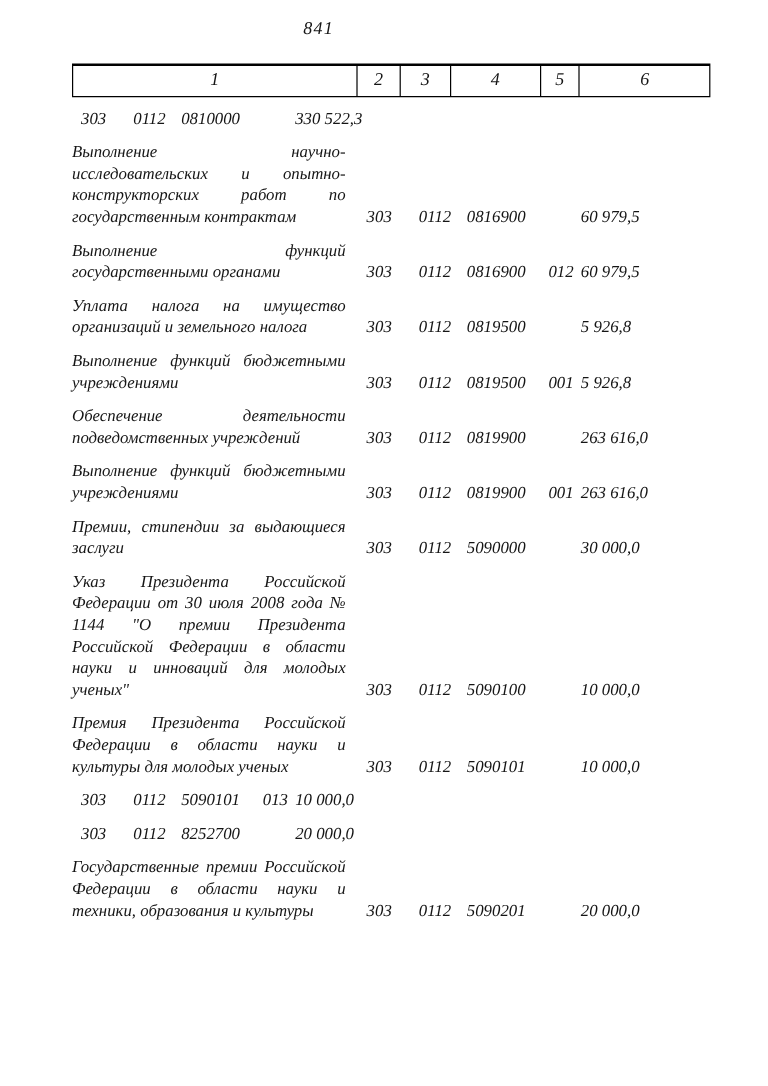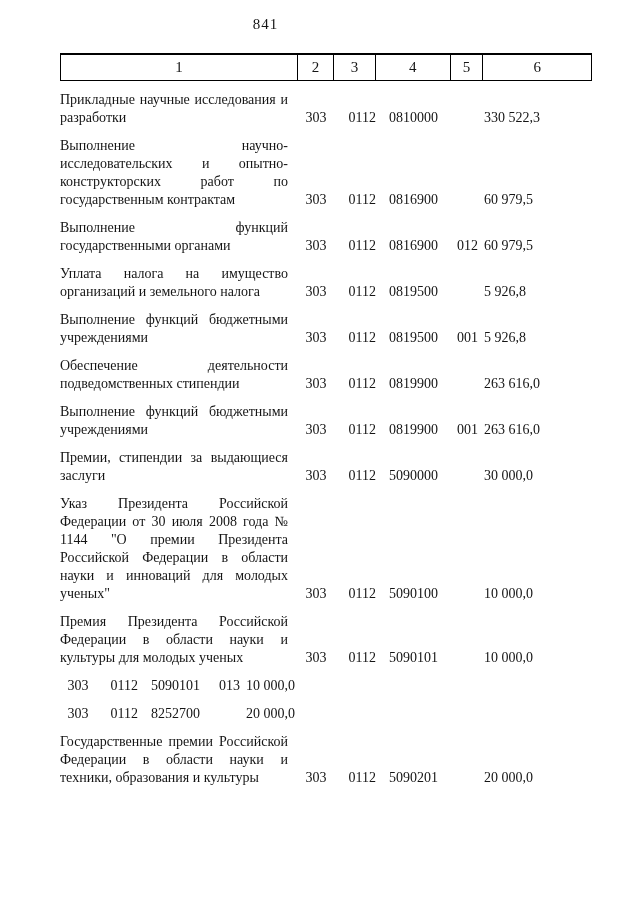--- a/index.html
+++ b/index.html
@@ -9,20 +9,21 @@
     background: #ffffff;
     color: #151515;
     font-family: "Liberation Serif", "DejaVu Serif", serif;
     overflow: hidden;
   }
   .page {
     width: 531px;
     height: 905px;
     box-sizing: border-box;
     padding-top: 16px;
+    font-style: italic;
   }
   .page-number {
     text-align: center;
     font-size: 15px;
     letter-spacing: 1px;
     margin-bottom: 20px;
   }
   .doc-table {
     margin-left: 60px;
     width: 532px;
@@ -67,21 +68,20 @@
     <div class="header-row">
       <div class="cell c1">1</div>
       <div class="cell c2">2</div>
       <div class="cell c3">3</div>
       <div class="cell c4">4</div>
       <div class="cell c5">5</div>
       <div class="cell c6">6</div>
     </div>
     <div id="table-body">
         <div class="row">
-          <div class="cell c1">Прикладные научные исследования и разработки</div>
           <div class="cell c2">303</div>
           <div class="cell c3">0112</div>
           <div class="cell c4">0810000</div>
           <div class="cell c5"></div>
           <div class="cell c6">330 522,3</div>
         </div>
         <div class="row">
           <div class="cell c1">Выполнение научно-исследовательских и опытно-конструкторских работ по государственным контрактам</div>
           <div class="cell c2">303</div>
           <div class="cell c3">0112</div>
@@ -107,21 +107,21 @@
         </div>
         <div class="row">
           <div class="cell c1">Выполнение функций бюджетными учреждениями</div>
           <div class="cell c2">303</div>
           <div class="cell c3">0112</div>
           <div class="cell c4">0819500</div>
           <div class="cell c5">001</div>
           <div class="cell c6">5 926,8</div>
         </div>
         <div class="row">
-          <div class="cell c1">Обеспечение деятельности подведомственных стипендии</div>
+          <div class="cell c1">Обеспечение деятельности подведомственных учреждений</div>
           <div class="cell c2">303</div>
           <div class="cell c3">0112</div>
           <div class="cell c4">0819900</div>
           <div class="cell c5"></div>
           <div class="cell c6">263 616,0</div>
         </div>
         <div class="row">
           <div class="cell c1">Выполнение функций бюджетными учреждениями</div>
           <div class="cell c2">303</div>
           <div class="cell c3">0112</div>

